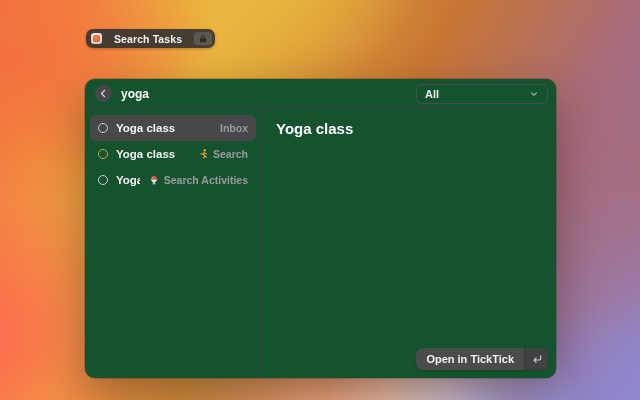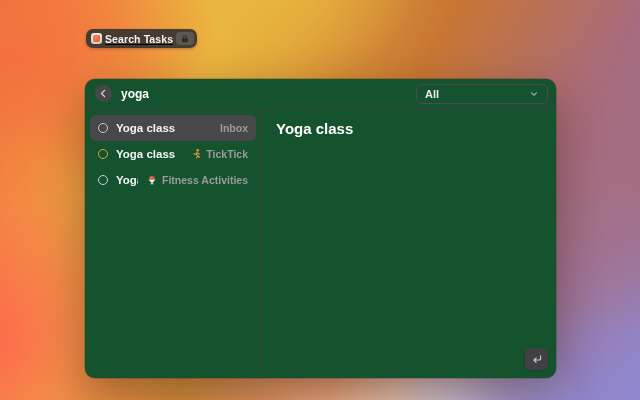--- a/index.html
+++ b/index.html
@@ -19,25 +19,24 @@
       radial-gradient(ellipse 46% 50% at 52% 104%, #f9b185 0%, rgba(249,177,133,0) 55%),
       radial-gradient(ellipse 60% 75% at -6% 85%, #ff6450 0%, rgba(255,100,80,0) 62%),
       radial-gradient(ellipse 55% 60% at 2% 15%, #f4713f 0%, rgba(244,113,63,0) 60%),
       radial-gradient(ellipse 45% 55% at 40% -8%, #eab73e 0%, rgba(234,183,62,0) 58%),
       radial-gradient(ellipse 45% 70% at 104% 42%, #a76b7c 0%, rgba(167,107,124,0) 60%),
       linear-gradient(115deg, #f4713f 0%, #eab73e 28%, #c97633 55%, #a76b7c 78%, #8e88d2 100%);
   }
   
   .hint-pill {
     position:absolute; left:86px; top:29px; height:19px;
-    display:flex; align-items:center; gap:3px;
+    display:flex; align-items:center; gap:12px;
     background:rgba(56,52,48,0.92);
     border-radius:7px; padding:0 3px 0 5px;
     box-shadow:0 1px 3px rgba(0,0,0,.25);
-    text-decoration:underline;
   }
   .hint-app-icon {
     width:11px; height:11px; border-radius:3px;
     background:linear-gradient(180deg,#f1ece4,#d4ccc0);
     display:flex; align-items:center; justify-content:center;
   }
   .hint-app-icon .dot {
     width:7px; height:7px; border-radius:2px;
     background:radial-gradient(circle at 40% 35%, #ef8a46, #dd5140);
   }
@@ -173,43 +172,44 @@
           </span>
         </div>
         <div class="row">
           <span class="status-circle" style="border-color: rgb(215, 163, 59);"></span>
           <span class="row-title">Yoga class</span>
           <span class="row-accessory">
             <svg width="12" height="12" viewBox="0 0 16 16">
               <circle cx="10.3" cy="3.1" r="1.7" fill="#e09c3a"></circle>
               <path d="M9.6 5.6 L7.8 8.4 L10.3 10 L8.8 13.2 M7.8 8.4 L5.2 7.8 M9.2 6.6 L12.4 7.8 M10.3 10 L12.6 12.4" fill="none" stroke="#e09c3a" stroke-width="1.5" stroke-linecap="round" stroke-linejoin="round"></path>
             </svg>
-            <span>TickTick</span>
+            <span>Search</span>
           </span>
         </div>
         <div class="row">
           <span class="status-circle" style="border-color: rgb(207, 207, 209);"></span>
           <span class="row-title">Yoga class</span>
           <span class="row-accessory">
             <svg width="12" height="12" viewBox="0 0 16 16">
               <path d="M4 7 a4 4.2 0 0 1 8 0 Z" fill="#dd5544"></path>
               <circle cx="6.6" cy="4.6" r="1.1" fill="#ef9440"></circle>
               <path d="M3.4 7.2 h9.2 l-3.4 4 h-2.4 Z" fill="#eceef2"></path>
               <rect x="6.6" y="11" width="2.8" height="1.6" rx="0.5" fill="#d8dade"></rect>
               <rect x="5.6" y="12.6" width="4.8" height="1.2" rx="0.6" fill="#eceef2"></rect>
             </svg>
-            <span>Fitness Activities</span>
+            <span>Search Activities</span>
           </span>
         </div>
       </div>
     <div class="detail-panel">
       <div class="detail-title">Yoga class</div>
     </div>
   </div>
 
   <div class="footer-action">
+    <span class="footer-label">Open in TickTick</span>
     <span class="footer-key">
       <svg width="12" height="12" viewBox="0 0 14 14">
         <path d="M11.2 3.2 v3.4 a1.6 1.6 0 0 1 -1.6 1.6 H3.6 M6 5.6 L3.4 8.2 L6 10.8" fill="none" stroke="#cfcfd3" stroke-width="1.3" stroke-linecap="round" stroke-linejoin="round"></path>
       </svg>
     </span>
   </div>
 </div>
 
 </body></html>

